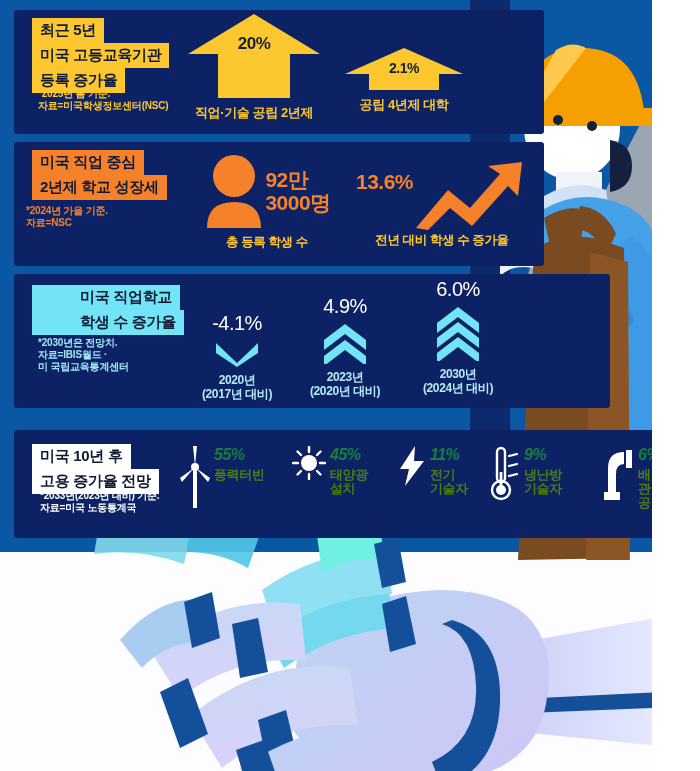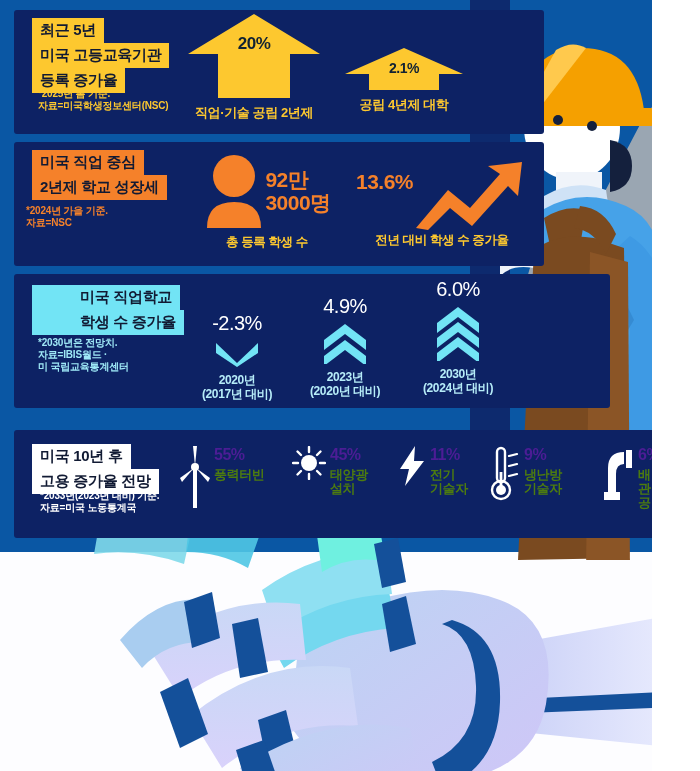--- a/index.html
+++ b/index.html
@@ -75,21 +75,21 @@
   .s-c1{left:182px;top:312px;width:110px;}
   .s-c2{left:290px;top:295px;width:110px;}
   .s-c3{left:398px;top:278px;width:120px;}
   .cy-val{color:#ffffff;font-weight:normal;font-size:20px;letter-spacing:-.5px;}
   .cy-cap{color:#b6ecf8;font-size:12px;font-weight:bold;line-height:14px;letter-spacing:-.4px;}
 
   
   .job{position:absolute;top:446px;display:flex;align-items:flex-start;}
   .job .ic{flex:0 0 auto;}
   .job .txt{margin-left:4px;}
-  .job .pct{color:#4c1d95;font-weight:bold;font-size:16px;line-height:18px;letter-spacing:-.5px;}
+  .job .pct{color:#15803d;font-weight:bold;font-size:16px;line-height:18px;letter-spacing:-.5px;font-style:italic;}
   .job .lbl{color:#4d7c0f;font-weight:bold;font-size:13px;line-height:14px;letter-spacing:-.4px;margin-top:4px;}
   .j1{left:180px;} .j2{left:292px;} .j3{left:400px;} .j4{left:490px;} .j5{left:600px;}
 </style>
 </head>
 <body>
 
 <div id="stage">
 
   <div class="bg-blue"></div>
   <div class="bg-white"></div>
@@ -254,21 +254,21 @@
     <div class="badge cyan">미국 직업학교</div><br>
     <div class="badge cyan">학생 수 증가율</div>
   </div>
   <div class="note cyan n3">
     <div>*2030년은 전망치.</div>
     <div>  자료=IBIS월드 ·</div>
     <div>  미 국립교육통계센터</div>
   </div>
 
   <div class="stat s-c1">
-    <div class="cy-val">-2.3%</div>
+    <div class="cy-val">-4.1%</div>
     <svg width="46" height="26" viewBox="0 0 46 26" style="margin:6px auto 6px;display:block;">
       <path d="M2 2 L23 22 L44 2 L44 12 L23 26 L2 12 Z" fill="#72e4f5"></path>
     </svg>
     <div class="cy-cap">2020년</div>
     <div class="cy-cap">(2017년 대비)</div>
   </div>
 
   <div class="stat s-c2">
     <div class="cy-val">4.9%</div>
     <svg width="46" height="40" viewBox="0 0 46 40" style="margin:6px auto 6px;display:block;">

